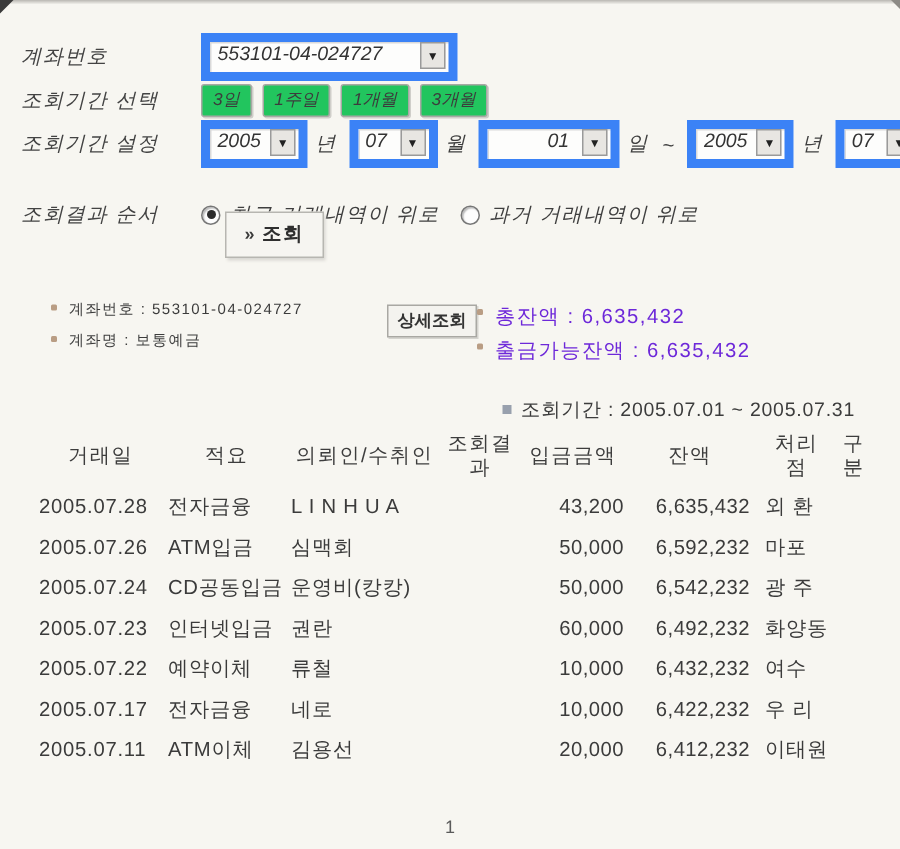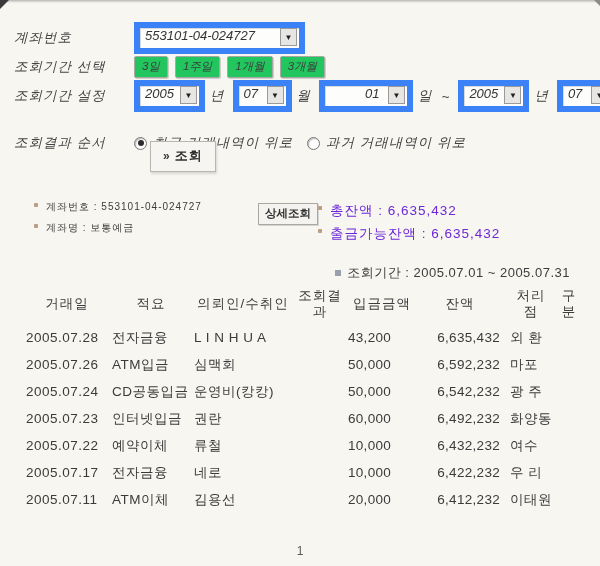--- a/index.html
+++ b/index.html
@@ -73,21 +73,21 @@
   
   .tbl{position:absolute;left:24px;top:284px;width:566px;font-size:13.5px;}
   .trow{display:flex;align-items:center;}
   .thead{align-items:center;min-height:40px;color:#3d3d3d;}
   .thead .cell{text-align:center;line-height:16px;letter-spacing:1px;}
   .cell{padding:4px 2px;box-sizing:border-box;}
   .c-date{flex:0 0 86px;}
   .c-desc{flex:0 0 82px;}
   .c-party{flex:0 0 102px;}
   .c-wd{flex:0 0 52px;text-align:right;}
-  .c-dep{flex:0 0 72px;text-align:left;}
+  .c-dep{flex:0 0 72px;text-align:right;}
   .c-bal{flex:0 0 84px;text-align:right;}
   .c-branch{flex:0 0 52px;padding-left:8px;}
   .c-type{flex:0 0 30px;text-align:center;}
   .tbody .trow{min-height:27px;color:#3b3b3b;}
   .tbody .c-date{letter-spacing:0.5px;white-space:nowrap;}
   .tbody .c-desc,.tbody .c-party,.tbody .c-branch{letter-spacing:0.5px;line-height:16px;}
   .tbody .c-dep,.tbody .c-bal{letter-spacing:0.3px;white-space:nowrap;}
 
   .page-num{position:absolute;left:0;right:0;top:544px;text-align:center;font-size:12px;color:#5a5a5a;}
 </style>

